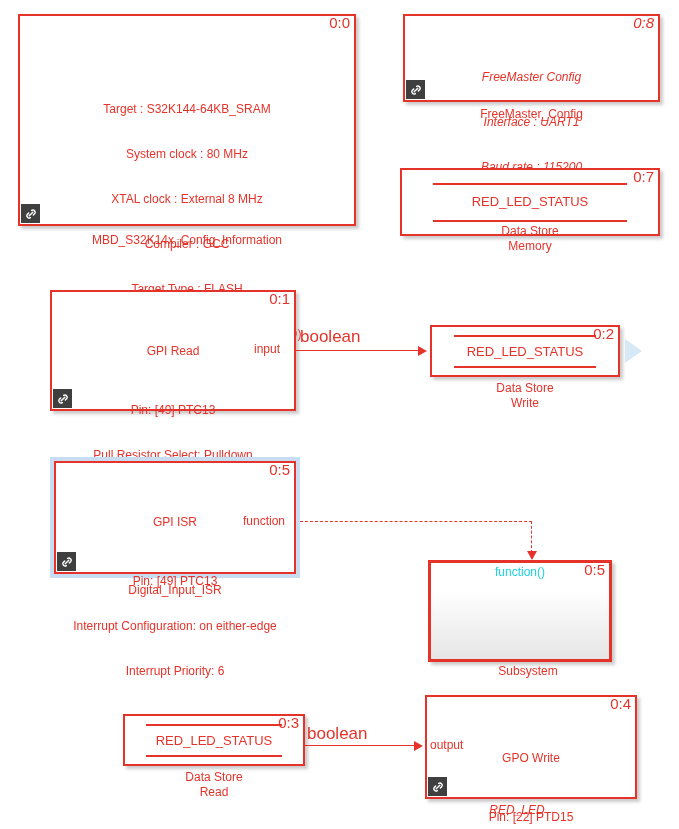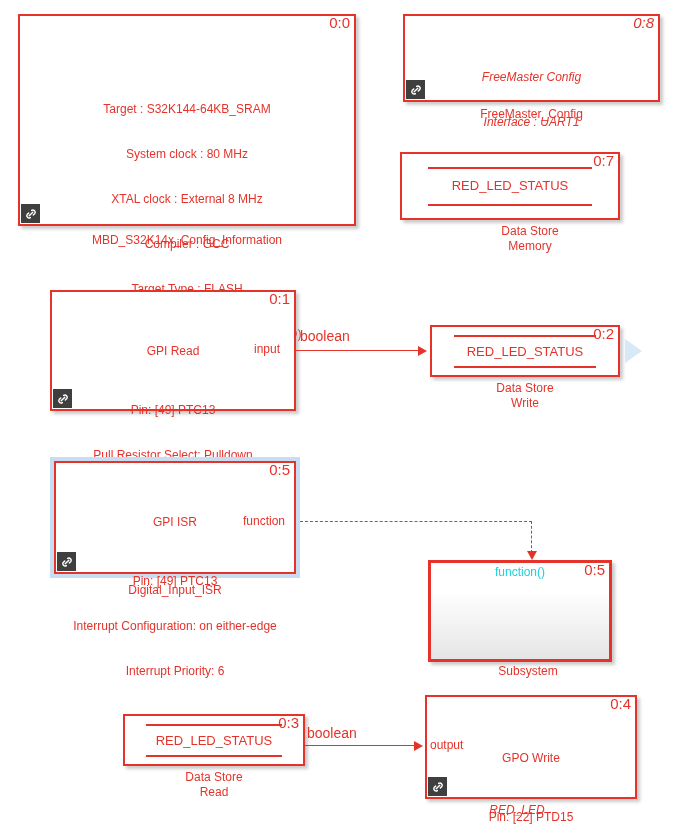--- a/index.html
+++ b/index.html
@@ -98,21 +98,21 @@
   .port-label {
     position: absolute;
     color: #e5332a;
     font-size: 12px;
     line-height: 14px;
     white-space: nowrap;
   }
   .signal-label {
     position: absolute;
     color: #e5332a;
-    font-size: 14px;
+    font-size: 17px;
     line-height: 13px;
     white-space: nowrap;
   }
 
   
   .wire {
     position: absolute;
     background: #e5332a;
   }
   .wire.h { height: 1px; }
@@ -215,21 +215,21 @@
         <g stroke="#ffffff" stroke-width="1.4" fill="none" stroke-linecap="round">
           <path d="M5.2 8.8 L8.8 5.2"></path>
           <path d="M7.6 3.4 A2.3 2.3 0 0 1 10.8 6.6 L9.3 8.1"></path>
           <path d="M6.4 10.6 A2.3 2.3 0 0 1 3.2 7.4 L4.7 5.9"></path>
         </g>
       </svg>
     </span>
   </div>
   <div class="caption" style="left:403px; top:107px; width:257px;">FreeMaster_Config</div>
 
-  <div class="block" style="left:400px; top:152px; width:220px; height:68px;padding-left:12px;">
+  <div class="block" style="left:400px; top:168px; width:260px; height:68px;padding-left:12px;">
     <span class="block-id">0:7</span>
     <div class="ds-rule" style="top:13px;"></div>
     <div class="ds-label" style="top:24px;">RED_LED_STATUS</div>
     <div class="ds-rule" style="top:50px;"></div>
   </div>
   <div class="caption" style="left:400px; top:224px; width:260px;">Data Store
 Memory</div>
 
   <div class="block" style="left:50px; top:290px; width:246px; height:121px;">
     <span class="block-id">0:1</span>

